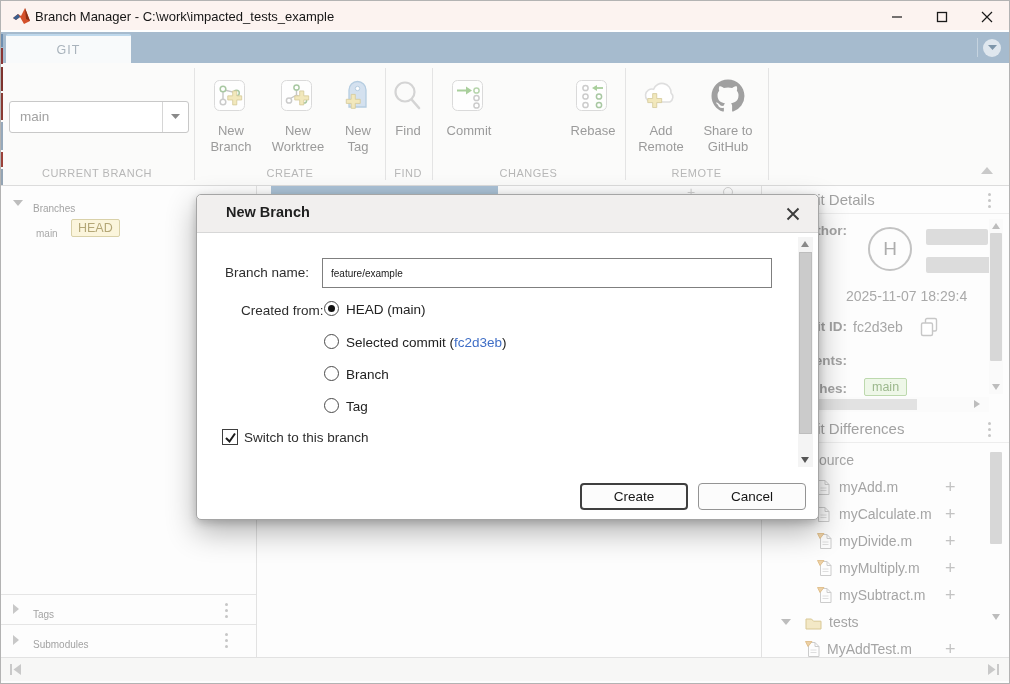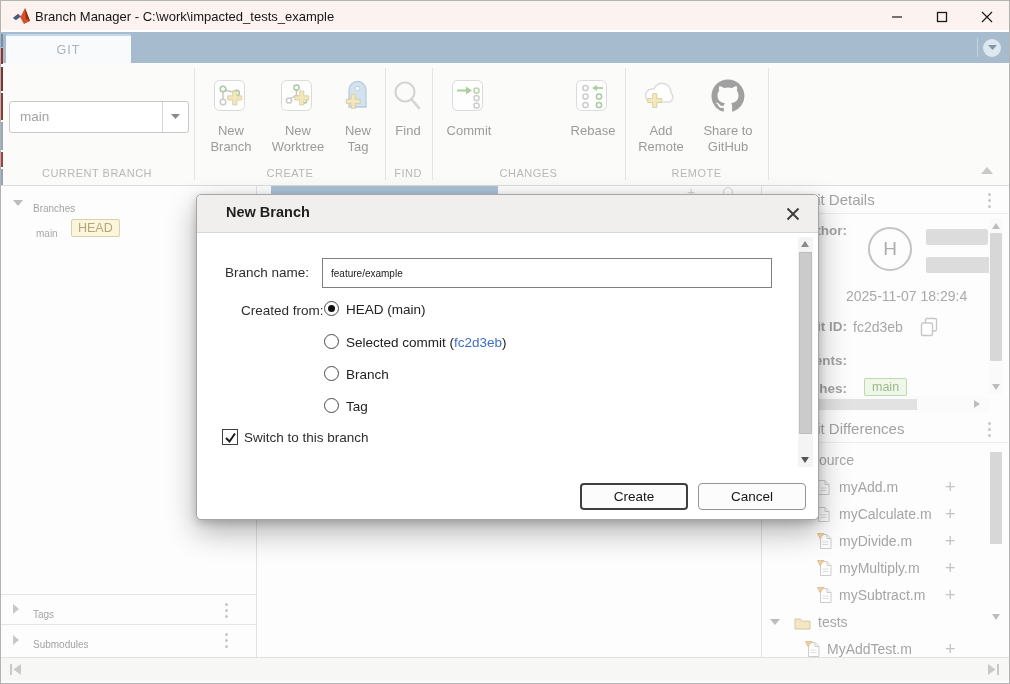--- a/index.html
+++ b/index.html
@@ -413,21 +413,21 @@
         <svg style="position:absolute;left:55px;top:4px;" width="16" height="17" viewBox="0 0 16 17">
           <path d="M3.5 1.5 H10 l4 4 V15.5 H3.5 z" fill="#fdfdfd" stroke="#cccccc"></path>
             <path d="M10 1.5 V5.5 h4" fill="none" stroke="#cccccc"></path>
           <path d="M5.5 9 h6 M5.5 11.5 h6" stroke="#dedede"></path>
           <path d="M0.5 0.5 L7 0.5 L3 5.5 Z" fill="#ecd0a6" stroke="#ddb97f" stroke-width="0.8"></path>
         </svg>
         <span class="name" style="left:77px;">mySubtract.m</span>
         <span class="plus">+</span>
       </div>
 
-      <div class="tree-row" style="left:1px;top:166px;width:227px;">
+      <div class="tree-row" style="left:12px;top:166px;width:227px;">
         <span class="tri-down" style="position:absolute;left:7px;top:9px;"></span>
         <svg style="position:absolute;left:31px;top:6px;" width="17" height="14" viewBox="0 0 17 14">
           <path d="M1 3 h5.5 l2 2.2 H16 v7.8 H1 z" fill="#f3e8c6" stroke="#d9c895"></path>
         </svg>
         <span class="name" style="left:55px;">tests</span>
       </div>
 
       <div class="tree-row" style="left:0;top:193px;width:227px;">
         <svg style="position:absolute;left:43px;top:4px;" width="16" height="17" viewBox="0 0 16 17">
           <path d="M3.5 1.5 H10 l4 4 V15.5 H3.5 z" fill="#fdfdfd" stroke="#cccccc"></path>

